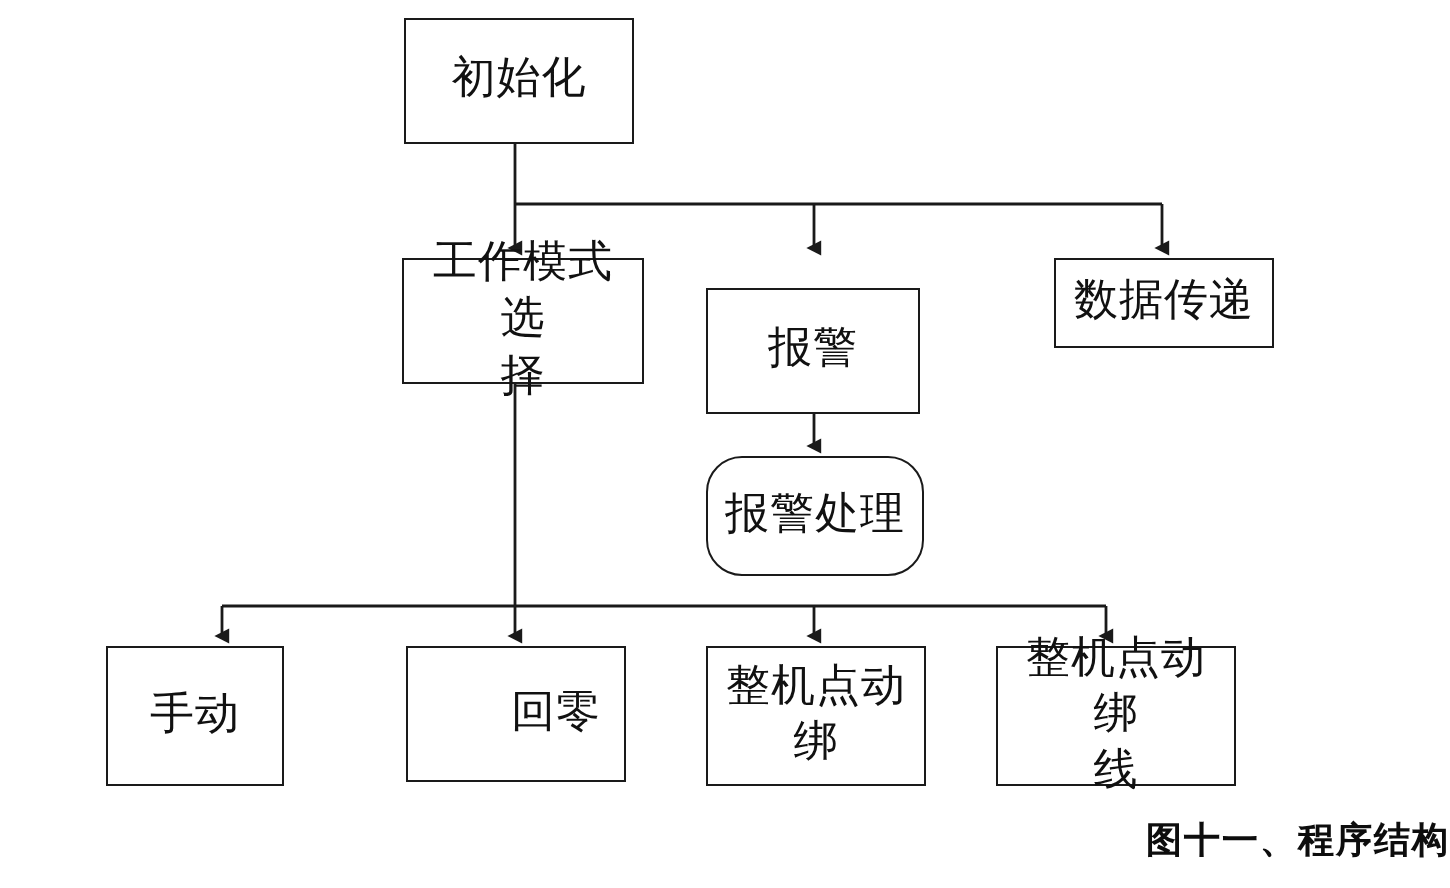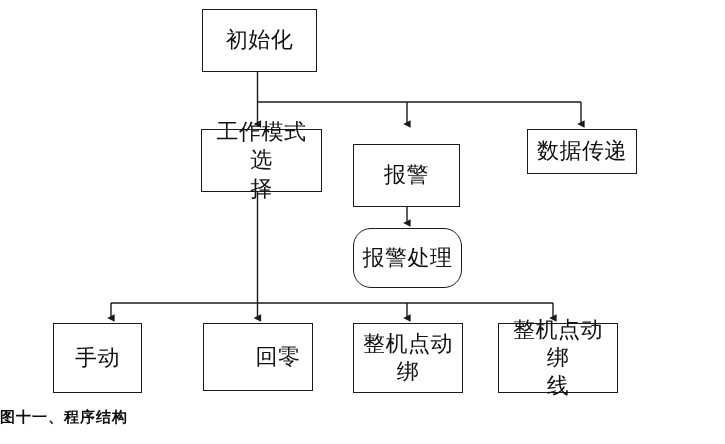--- a/index.html
+++ b/index.html
@@ -50,22 +50,22 @@
   #node-manual    { left: 53px;  top: 323px; width: 89px; height: 70px; }
   #node-zero      { left: 203px; top: 323px; width: 110px; height: 68px; padding-left: 40px; }
   #node-autobind  { left: 353px; top: 323px; width: 110px; height: 70px; }
   #node-jogbind   { left: 498px; top: 323px; width: 120px; height: 70px; }
 
   #figure-caption {
     position: absolute;
     left: 0;
     top: 408px;
     width: 725px;
-    text-align: left;
-    font-size: 15px;
+    text-align: right;
+    font-size: 18px;
     font-weight: bold;
     letter-spacing: 1px;
     color: #0d0d0d;
   }
 </style>
 </head>
 <body>
 
 <svg id="diagram-canvas" viewBox="0 0 725 444" xmlns="http://www.w3.org/2000/svg">
   <defs>

